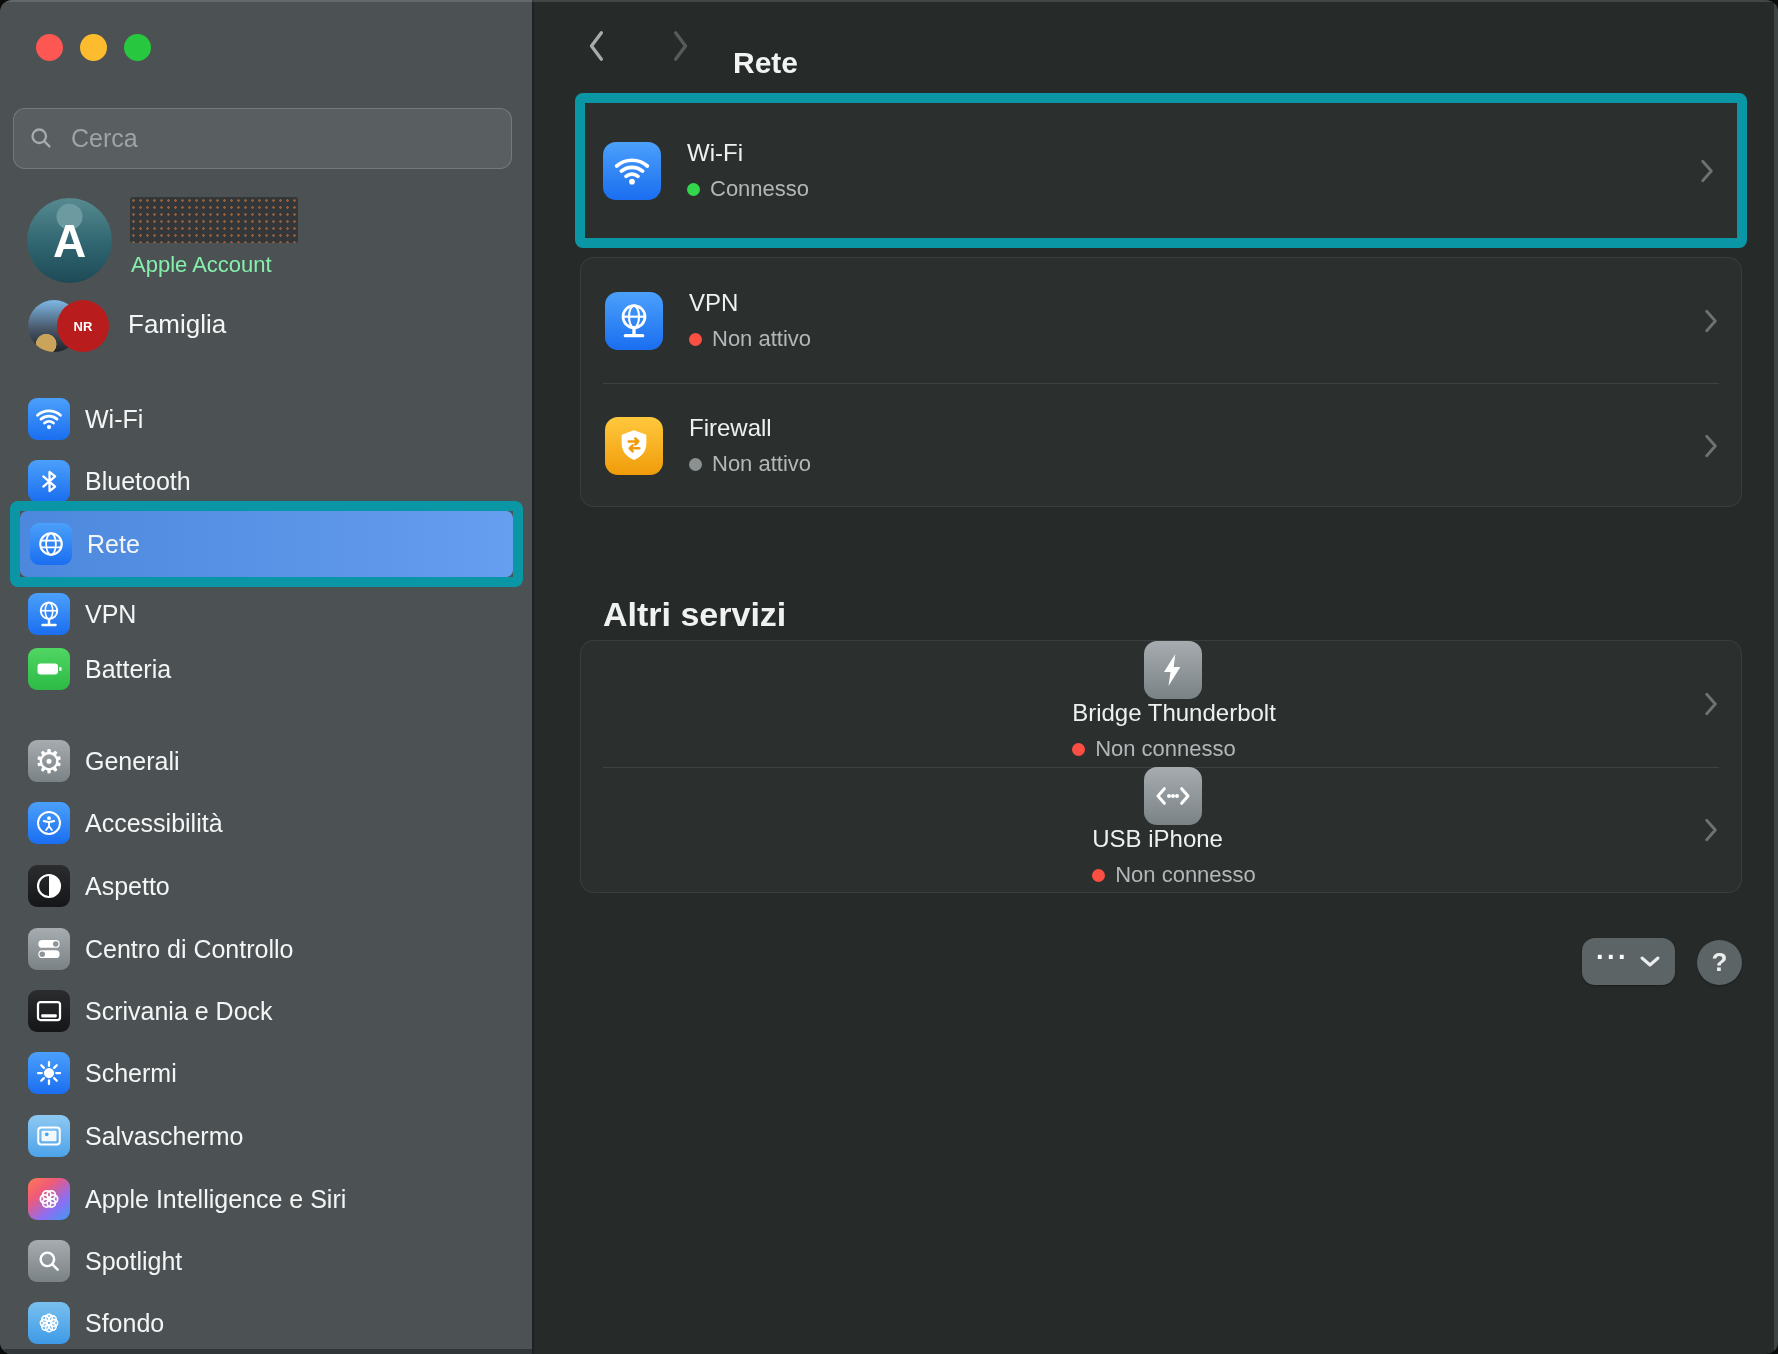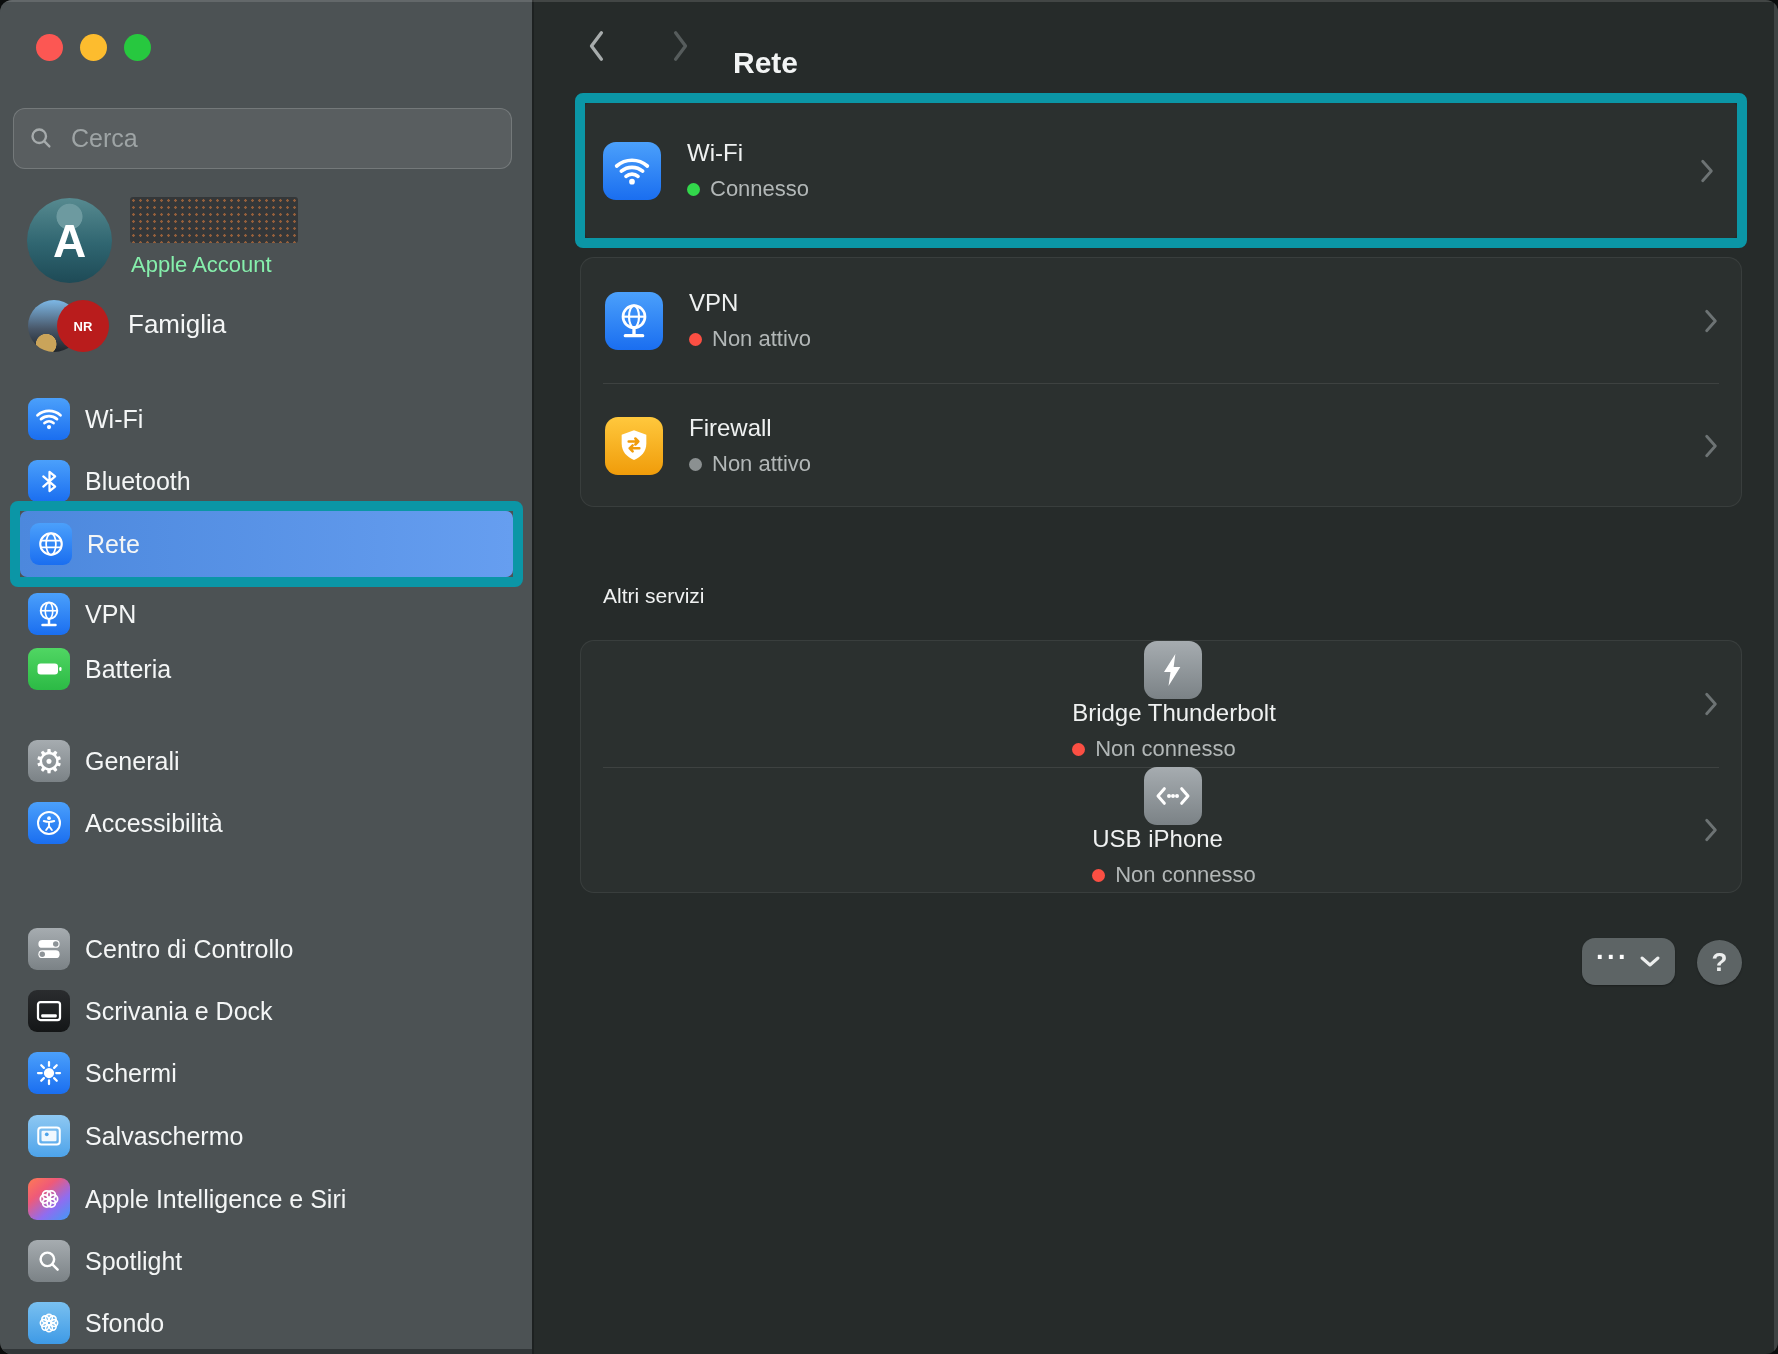--- a/index.html
+++ b/index.html
@@ -80,21 +80,21 @@
   .sep{position:absolute;left:22px;right:22px;height:1px;background:rgba(255,255,255,.09);}
   .micon{width:58px;height:58px;border-radius:13px;margin-left:24px;display:flex;align-items:center;justify-content:center;flex:0 0 auto;}
   .wifi-card .micon{margin-left:18px;}
   .mtext{margin-left:26px;display:flex;flex-direction:column;gap:9px;}
   .mtitle{font-size:24px;color:#eff1f1;font-weight:500;}
   .mstatus{display:flex;align-items:center;gap:10px;font-size:22px;color:#b2b7b7;}
   .dot{width:13px;height:13px;border-radius:50%;flex:0 0 auto;}
   .dot-green{background:#32d74b;} .dot-red{background:#fb4f43;} .dot-gray{background:#8b9091;}
   .row-chevron{position:absolute;right:22px;top:50%;transform:translateY(-50%);}
 
-  .section-heading{position:absolute;left:69px;top:567px;font-size:21px;font-weight:400;color:#f0f2f2;}
+  .section-heading{position:absolute;left:69px;top:567px;font-size:34px;font-weight:700;color:#f0f2f2;}
 
   .more-btn{position:absolute;left:1048px;top:938px;width:93px;height:47px;border-radius:13px;background:#5d6465;
     border:none;display:flex;align-items:center;justify-content:center;gap:10px;cursor:default;
     box-shadow:0 1px 2px rgba(0,0,0,.3);}
   .more-dots{color:#fff;font-size:27px;font-weight:700;letter-spacing:2px;line-height:1;transform:translateY(-4px);}
   .help-btn{position:absolute;left:1163px;top:940px;width:45px;height:45px;border-radius:50%;background:#5d6465;
     border:none;color:#eceeee;font-size:26px;font-weight:600;display:flex;align-items:center;justify-content:center;cursor:default;
     box-shadow:0 1px 2px rgba(0,0,0,.3);font-family:inherit;}
 </style>
 </head>
@@ -200,20 +200,29 @@
       <span class="sicon icon-blue">
         <svg width="30" height="30" viewBox="0 0 24 24" fill="none" stroke="#fff" stroke-width="1.6" stroke-linecap="round">
           <circle cx="12" cy="12" r="8.8"></circle>
             <circle cx="12" cy="8.1" r="1.5" fill="#fff" stroke="none"></circle>
             <path d="M7.8 10.4c2.8.9 5.6.9 8.4 0M12 11.2v3.4M9.7 17.6l2.3-3 2.3 3" stroke-width="1.5"></path>
         </svg>
       </span>
       <span class="slabel">Accessibilità</span>
     </div>
 
+    <div class="srow" style="top:855px">
+      <span class="sicon icon-black">
+        <svg width="30" height="30" viewBox="0 0 24 24">
+          <circle cx="12" cy="12" r="8.8" fill="none" stroke="#fff" stroke-width="1.7"></circle>
+            <path d="M12 3.2a8.8 8.8 0 0 1 0 17.6z" fill="#fff"></path>
+        </svg>
+      </span>
+      <span class="slabel">Aspetto</span>
+    </div>
 
     <div class="srow" style="top:918px">
       <span class="sicon icon-gray">
         <svg width="30" height="30" viewBox="0 0 24 24">
           <rect x="3.5" y="4.8" width="17" height="6.2" rx="3.1" fill="#fff"></rect>
             <circle cx="17.4" cy="7.9" r="2.2" fill="#8e9498"></circle>
           <rect x="3.5" y="13" width="17" height="6.2" rx="3.1" fill="#fff"></rect>
             <circle cx="6.6" cy="16.1" r="2.2" fill="#8e9498"></circle>
         </svg>
       </span>

